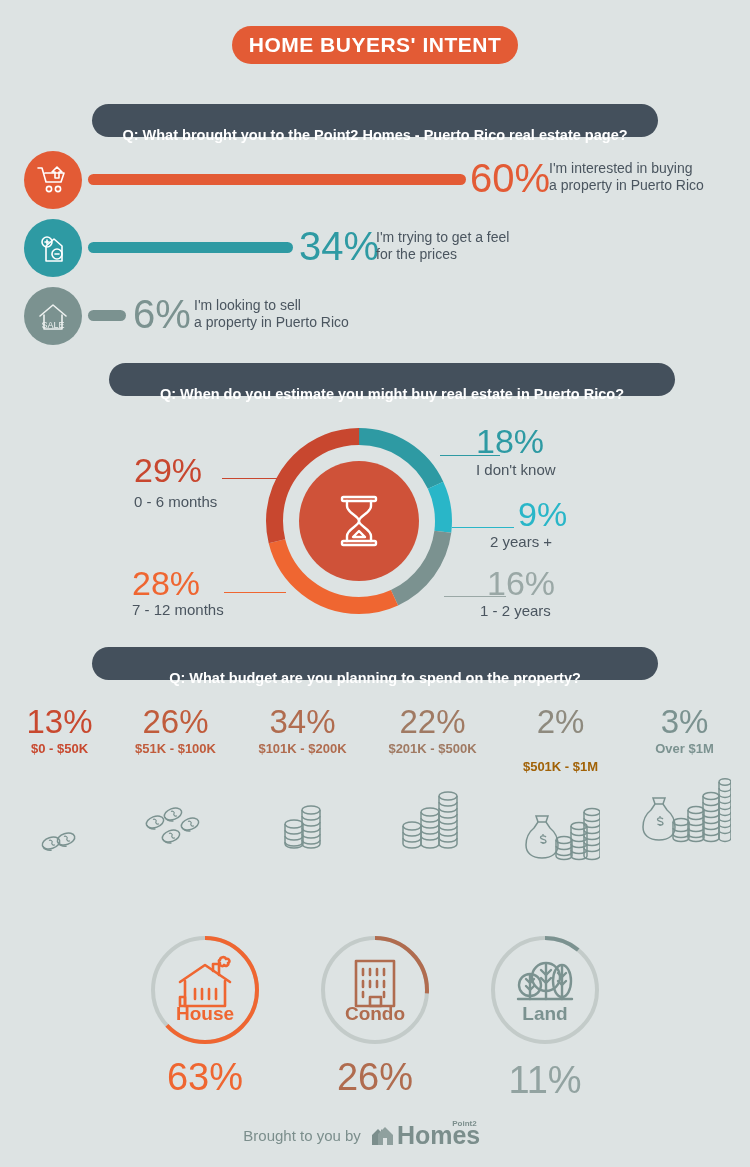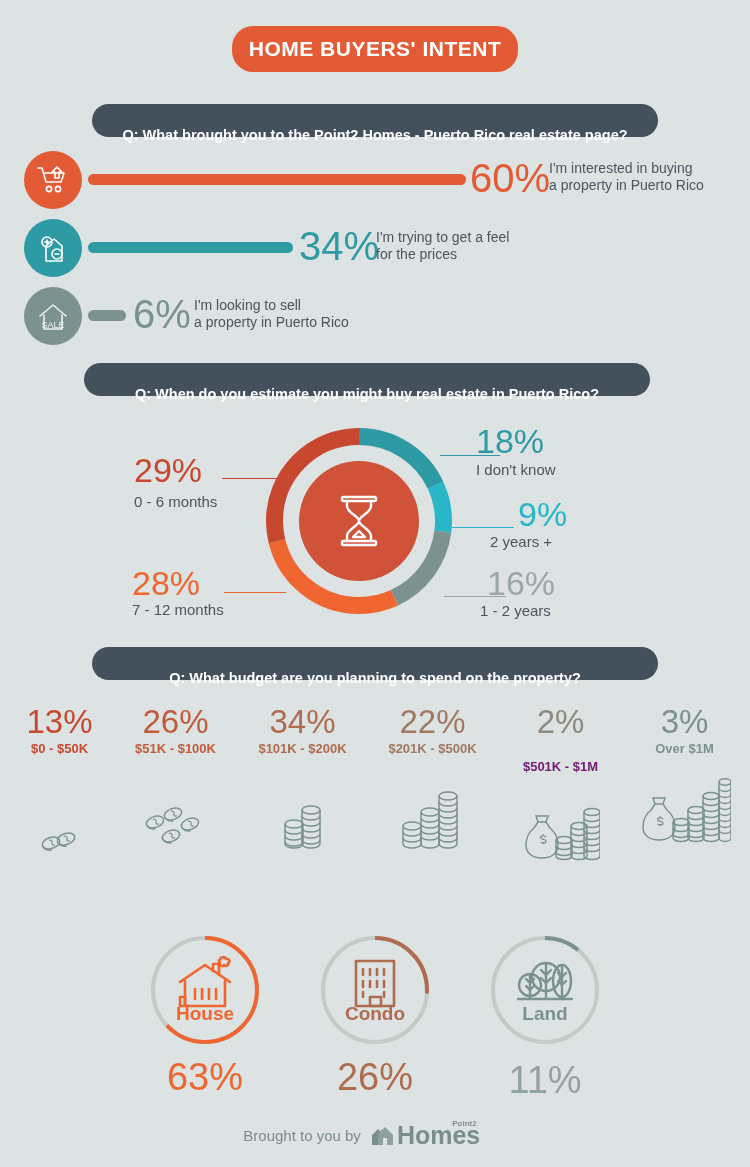--- a/index.html
+++ b/index.html
@@ -7,21 +7,21 @@
     width:750px;height:1167px;
     background:#dde3e3;
     font-family:"Liberation Sans", sans-serif;
     overflow:hidden;
     position:relative;
   }
   .page{position:relative;width:750px;height:1167px;}
 
   
   .title-pill{
-    position:absolute;left:232px;top:26px;width:286px;height:46px;
+    position:absolute;left:232px;top:26px;width:286px;height:38px;
     background:#e35b35;border-radius:21px;
     display:flex;align-items:center;justify-content:center;
   }
   .title-pill span{
     color:#ffffff;font-size:21px;font-weight:bold;letter-spacing:.5px;
   }
 
   
   .qbar{
     position:absolute;height:33px;background:#44505c;border-radius:17px;
@@ -121,21 +121,21 @@
       <text x="17" y="28" font-size="9" fill="#eef2f1" stroke="none" text-anchor="middle" font-family="Liberation Sans">SALE</text>
     </svg>
   </div>
   <div class="bar" style="left:88px;top:310px;width:38px;background:#7b9290;"></div>
   <div class="pct-big" style="left:133px;top:294px;color:#7b9290;">6%</div>
   <div class="lbl2" style="left:194px;top:297px;">
     <span>I'm looking to sell</span><br>
     <span>a property in Puerto Rico</span>
   </div>
 
-  <div class="qbar" style="left:84px;top:363px;width:566px;">
+  <div class="qbar" style="left:109px;top:363px;width:566px;">
     <span>Q: When do you estimate you might buy real estate in Puerto Rico?</span>
   </div>
 
   <div class="donut-wrap">
     <svg width="186" height="186" viewBox="0 0 186 186">
       <g transform="rotate(-90 93 93)" fill="none" stroke-width="17">
 
         <circle cx="93" cy="93" r="84.5" stroke="#2e9aa3" stroke-dasharray="95.6 435.4" stroke-dashoffset="0"></circle>
         <circle cx="93" cy="93" r="84.5" stroke="#29b6c8" stroke-dasharray="47.8 483.2" stroke-dashoffset="-95.6"></circle>
         <circle cx="93" cy="93" r="84.5" stroke="#7b9290" stroke-dasharray="85.0 446.0" stroke-dashoffset="-143.4"></circle>
@@ -243,21 +243,21 @@
         <path d="M21 36c0 2.2 4 4 9 4s9-1.8 9-4M21 42c0 2.2 4 4 9 4s9-1.8 9-4M21 48c0 2.2 4 4 9 4s9-1.8 9-4M21 54c0 2.2 4 4 9 4s9-1.8 9-4"></path>
         <ellipse cx="48" cy="14" rx="9" ry="4"></ellipse>
           <path d="M39 14v48c0 2.2 4 4 9 4s9-1.8 9-4V14"></path>
         <path d="M39 20c0 2.2 4 4 9 4s9-1.8 9-4M39 26c0 2.2 4 4 9 4s9-1.8 9-4M39 32c0 2.2 4 4 9 4s9-1.8 9-4M39 38c0 2.2 4 4 9 4s9-1.8 9-4M39 44c0 2.2 4 4 9 4s9-1.8 9-4M39 50c0 2.2 4 4 9 4s9-1.8 9-4M39 56c0 2.2 4 4 9 4s9-1.8 9-4"></path>
       </svg>
     </div>
   </div>
 
   <div class="bud" style="left:498px;top:705px;">
     <div class="bpct" style="color:#8e8a7e;">2%</div>
-    <div class="brange" style="color:#701a75;margin-top:20px;">$501K - $1M</div>
+    <div class="brange" style="color:#a16207;margin-top:20px;">$501K - $1M</div>
     <div class="bicon">
       <svg width="78" height="72" viewBox="0 0 78 72" fill="none" stroke="#7b9290" stroke-width="1.5">
         <path d="M12 30l4-6h8l4 6c5 4 8 10 8 17 0 8-6 13-16 13S4 55 4 47c0-7 3-13 8-17z"></path>
         <path d="M16 24l-2-6h12l-2 6"></path>
         <path d="M24 39c-1.5-1.6-5.5-1.6-5.5.6s5.5 1.4 5.5 3.7-4 2.3-5.5.6M21 36v2M21 44v2" stroke-width="1.3"></path>
         <ellipse cx="42" cy="42" rx="8" ry="3.6"></ellipse>
           <path d="M34 42v16c0 2 3.6 3.6 8 3.6s8-1.6 8-3.6V42"></path>
         <path d="M34 48c0 2 3.6 3.6 8 3.6s8-1.6 8-3.6M34 54c0 2 3.6 3.6 8 3.6s8-1.6 8-3.6"></path>
         <ellipse cx="57" cy="28" rx="8" ry="3.6"></ellipse>
           <path d="M49 28v30c0 2 3.6 3.6 8 3.6s8-1.6 8-3.6V28"></path>

